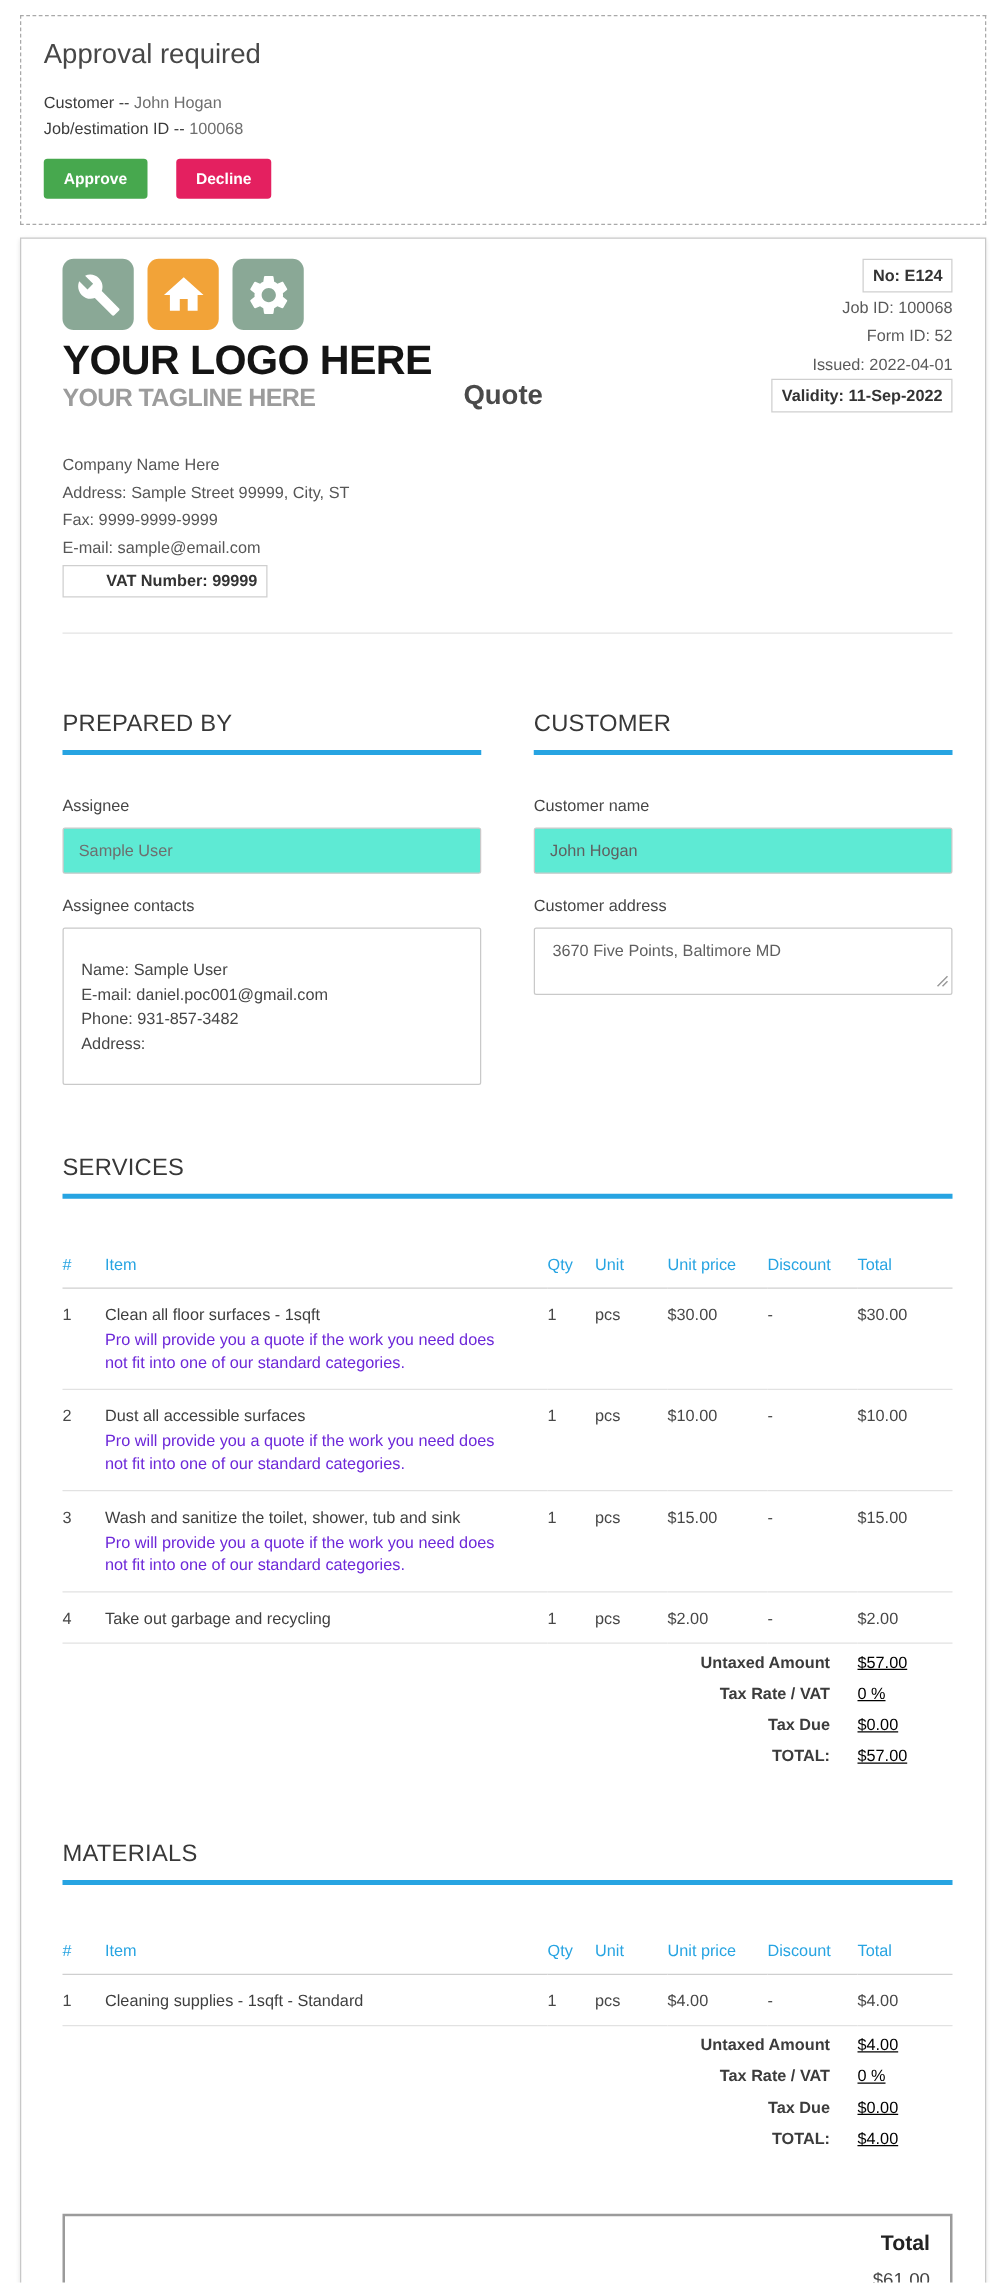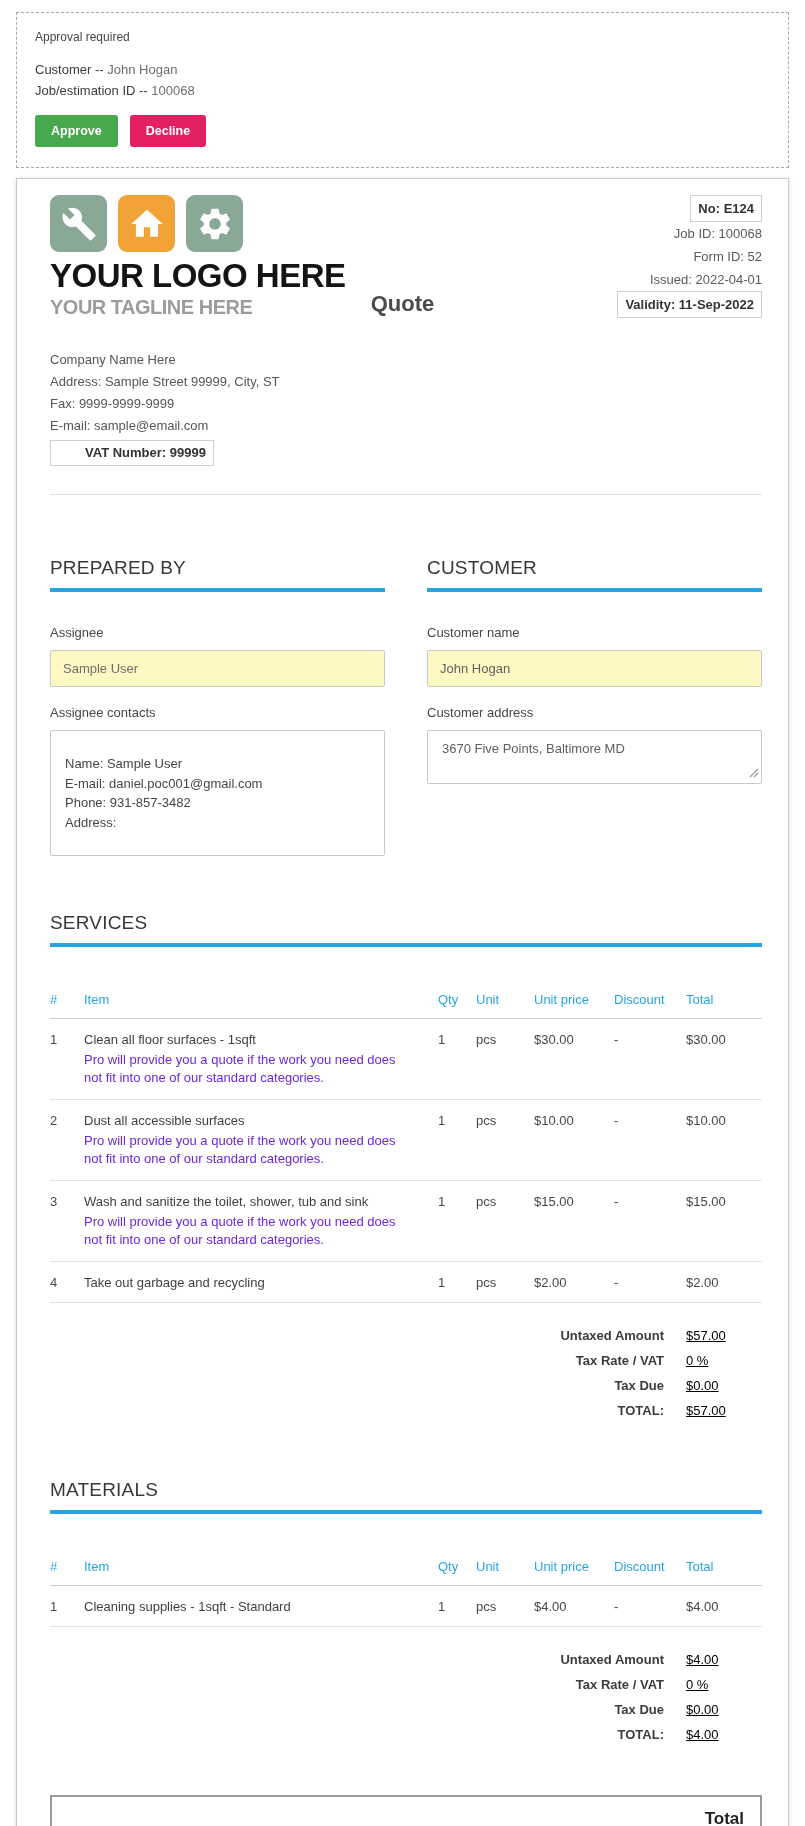--- a/index.html
+++ b/index.html
@@ -1,25 +1,25 @@
 <!DOCTYPE html>
 <html style="--accent: #27a4e2;"><head>
 <meta charset="utf-8">
 <style>
   * { box-sizing: border-box; }
   html, body { margin: 0; padding: 0; width: 805px; height: 1826px; overflow: hidden;
     background: #fff; font-family: "Liberation Sans", sans-serif; }
 
   
   .approval-box { margin: 12px 16px 10px; border: 1px dashed #a9a9a9; padding: 13px 18px 20px; }
-  .approval-title { font-size: 12px; color: #474747; margin: 4px 0 18px; }
+  .approval-title { font-size: 22px; color: #474747; margin: 4px 0 18px; }
   .approval-line { font-size: 13px; margin: 6px 0; }
   .approval-line .lbl { color: #3c3c3c; }
   .approval-line .val { color: #6e6e6e; }
-  .approval-actions { margin-top: 17px; display: flex; gap: 12px; }
+  .approval-actions { margin-top: 17px; display: flex; gap: 23px; }
   .btn { border: none; border-radius: 3px; color: #fff; font-weight: 700;
     font-size: 12.5px; padding: 9px 16px; cursor: pointer; font-family: inherit; }
 
   
   .card { position: relative; margin: 0 16px; background: #fff; border: 1px solid #c8c8c8;
     box-shadow: 0 1px 4px rgba(0,0,0,.14); min-height: 1652px; }
 
   .card-header { position: relative; padding: 16px 26px 0 33px; }
   .header-top { display: flex; justify-content: space-between; }
   .squares { display: flex; gap: 11px; }
@@ -38,39 +38,39 @@
 
   .body-pad { padding: 0 26px 0 33px; }
 
   
   .two-col { display: grid; grid-template-columns: 1fr 1fr; column-gap: 42px; margin-top: 62px; }
   h2.sec { font-size: 19px; font-weight: 500; color: #383838; letter-spacing: 0.2px;
     margin: 0 0 33px; padding-bottom: 9px; border-bottom: 4px solid var(--accent); }
   .field-label { font-size: 13px; color: #464646; margin: 18px 0 10px; }
   .field-label.first { margin-top: 0; }
   .text-input { width: 100%; height: 37px; border: 1px solid #c9c9c9; border-radius: 2px;
-    padding: 0 12px; font-size: 13px; background: #fef9c3; font-family: inherit; }
+    padding: 0 12px; font-size: 13px; background: #5eead4; font-family: inherit; }
   .input-gray { color: #6e6e6e; }
   .input-dark { color: #5f5f5f; }
   .contacts-box { border: 1px solid #c9c9c9; border-radius: 2px; padding: 23px 14px;
     font-size: 13px; color: #464646; line-height: 19.5px; white-space: pre-line; min-height: 96px; }
   .address-box { position: relative; border: 1px solid #c9c9c9; border-radius: 2px;
     padding: 10px 14px 18px; font-size: 13px; color: #5f5f5f; min-height: 54px; }
   .grip { position: absolute; right: 2px; bottom: 2px; }
 
   
   .section { margin-top: 56px; }
   table.items { width: 100%; border-collapse: collapse; table-layout: fixed; }
   .items th { color: var(--accent); font-weight: 400; font-size: 13px; text-align: left;
     padding: 12px 0 11px; border-bottom: 1px solid #cfcfcf; }
   .items td { font-size: 13px; color: #474747; vertical-align: top;
     padding: 13px 0 12px; border-bottom: 1px solid #e2e2e2; }
   .item-name { color: #3f3f3f; }
   .item-desc { color: #6d28d9; max-width: 318px; line-height: 18px; margin-top: 4px; }
-  .totals { margin-top: 20px; }
+  .totals { margin-top: 2px; }
   .totals-row { display: flex; justify-content: flex-end; align-items: baseline; padding: 5px 0; }
   .t-label { font-weight: 700; color: #3c3c3c; font-size: 13px; }
   .t-value { width: 76px; margin-left: 22px; font-size: 13px; color: #000000; text-decoration: underline; }
 
   
   .grand-total { margin-top: 48px; border: 2px solid #9b9b9b; text-align: right; padding: 12px 16px 14px; }
   .gt-label { font-size: 17px; font-weight: 700; color: #222; }
   .gt-value { font-size: 15px; color: #474747; margin-top: 11px; }
 </style>
 </head>

